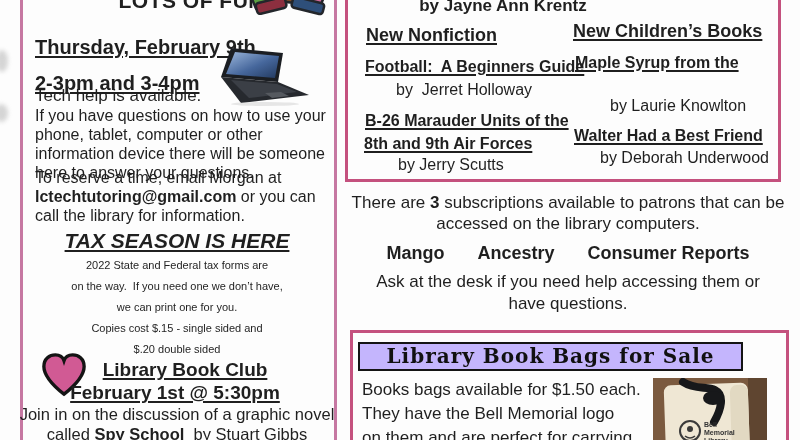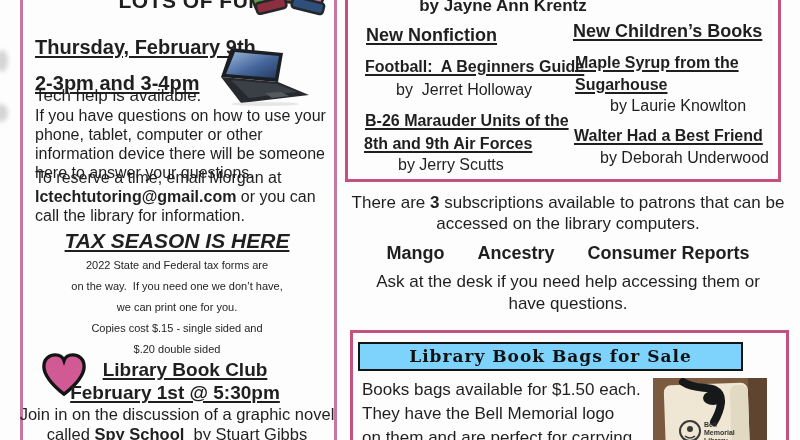--- a/index.html
+++ b/index.html
@@ -23,22 +23,22 @@
   .box-tr{left:345px;top:-28px;width:430px;height:204px;border:3px solid #c4517e;}
   .box-br{left:350px;top:330px;width:433px;height:130px;border:3px solid #c4517e;}
 
   .h-lg{font-size:20px;font-weight:bold;}
   .h-md{font-size:18px;font-weight:bold;}
   .body-txt{font-size:16.5px;line-height:19px;}
   .body-sm{font-size:16px;line-height:19px;}
 
   .titlebar{
     left:358px;top:342px;width:381px;height:25px;
-    background:#7dd3fc;border:2.5px solid #141414;
-    font-family:"DejaVu Serif",serif;font-weight:bold;font-size:17px;
+    background:#c4b5fd;border:2.5px solid #141414;
+    font-family:"DejaVu Serif",serif;font-weight:bold;font-size:20px;
     line-height:25px;text-align:center;letter-spacing:1px;color:#111;
   }
   .svc{margin:0 14px;}
   .smudge{background:#b5b5b5;border-radius:50%;filter:blur(2px);opacity:.55;}
 </style>
 </head>
 <body>
 
 <div class="abs smudge" style="left:-4px;top:50px;width:12px;height:22px;"></div>
 <div class="abs smudge" style="left:-5px;top:104px;width:13px;height:18px;"></div>
@@ -120,21 +120,20 @@
 
   <div class="abs h-md u" style="left:18px;top:50px;">New Nonfiction</div>
   <div class="abs sb u1 pre" style="left:17px;top:83px;font-size:16px;">Football:  A Beginners Guide</div>
   <div class="abs pre" style="left:48px;top:106px;font-size:16px;">by  Jerret Holloway</div>
   <div class="abs sb u1" style="left:17px;top:137px;font-size:16px;">B-26 Marauder Units of the</div>
   <div class="abs sb u1" style="left:16px;top:160px;font-size:16px;">8th and 9th Air Forces</div>
   <div class="abs" style="left:50px;top:181px;font-size:16px;">by Jerry Scutts</div>
 
   <div class="abs h-md u" style="left:225px;top:46px;">New Children’s Books</div>
   <div class="abs sb u1" style="left:227px;top:79px;font-size:16px;">Maple Syrup from the</div>
-  <div class="abs sb u1" style="left:227px;top:101px;font-size:16px;">Sugarhouse</div>
   <div class="abs" style="left:262px;top:122px;font-size:16px;">by Laurie Knowlton</div>
   <div class="abs sb u1" style="left:226px;top:152px;font-size:16px;">Walter Had a Best Friend</div>
   <div class="abs" style="left:252px;top:174px;font-size:16px;">by Deborah Underwood</div>
 </div>
 
 <div class="abs ctr" style="left:338px;top:186px;width:460px;">
   <div style="font-size:17px;line-height:21px;margin-top:6px;">
     <span class="pre">There are </span><span class="b">3</span><span class="pre"> subscriptions available to patrons that can be</span><br>
     <span>accessed on the library computers.</span>
   </div>

